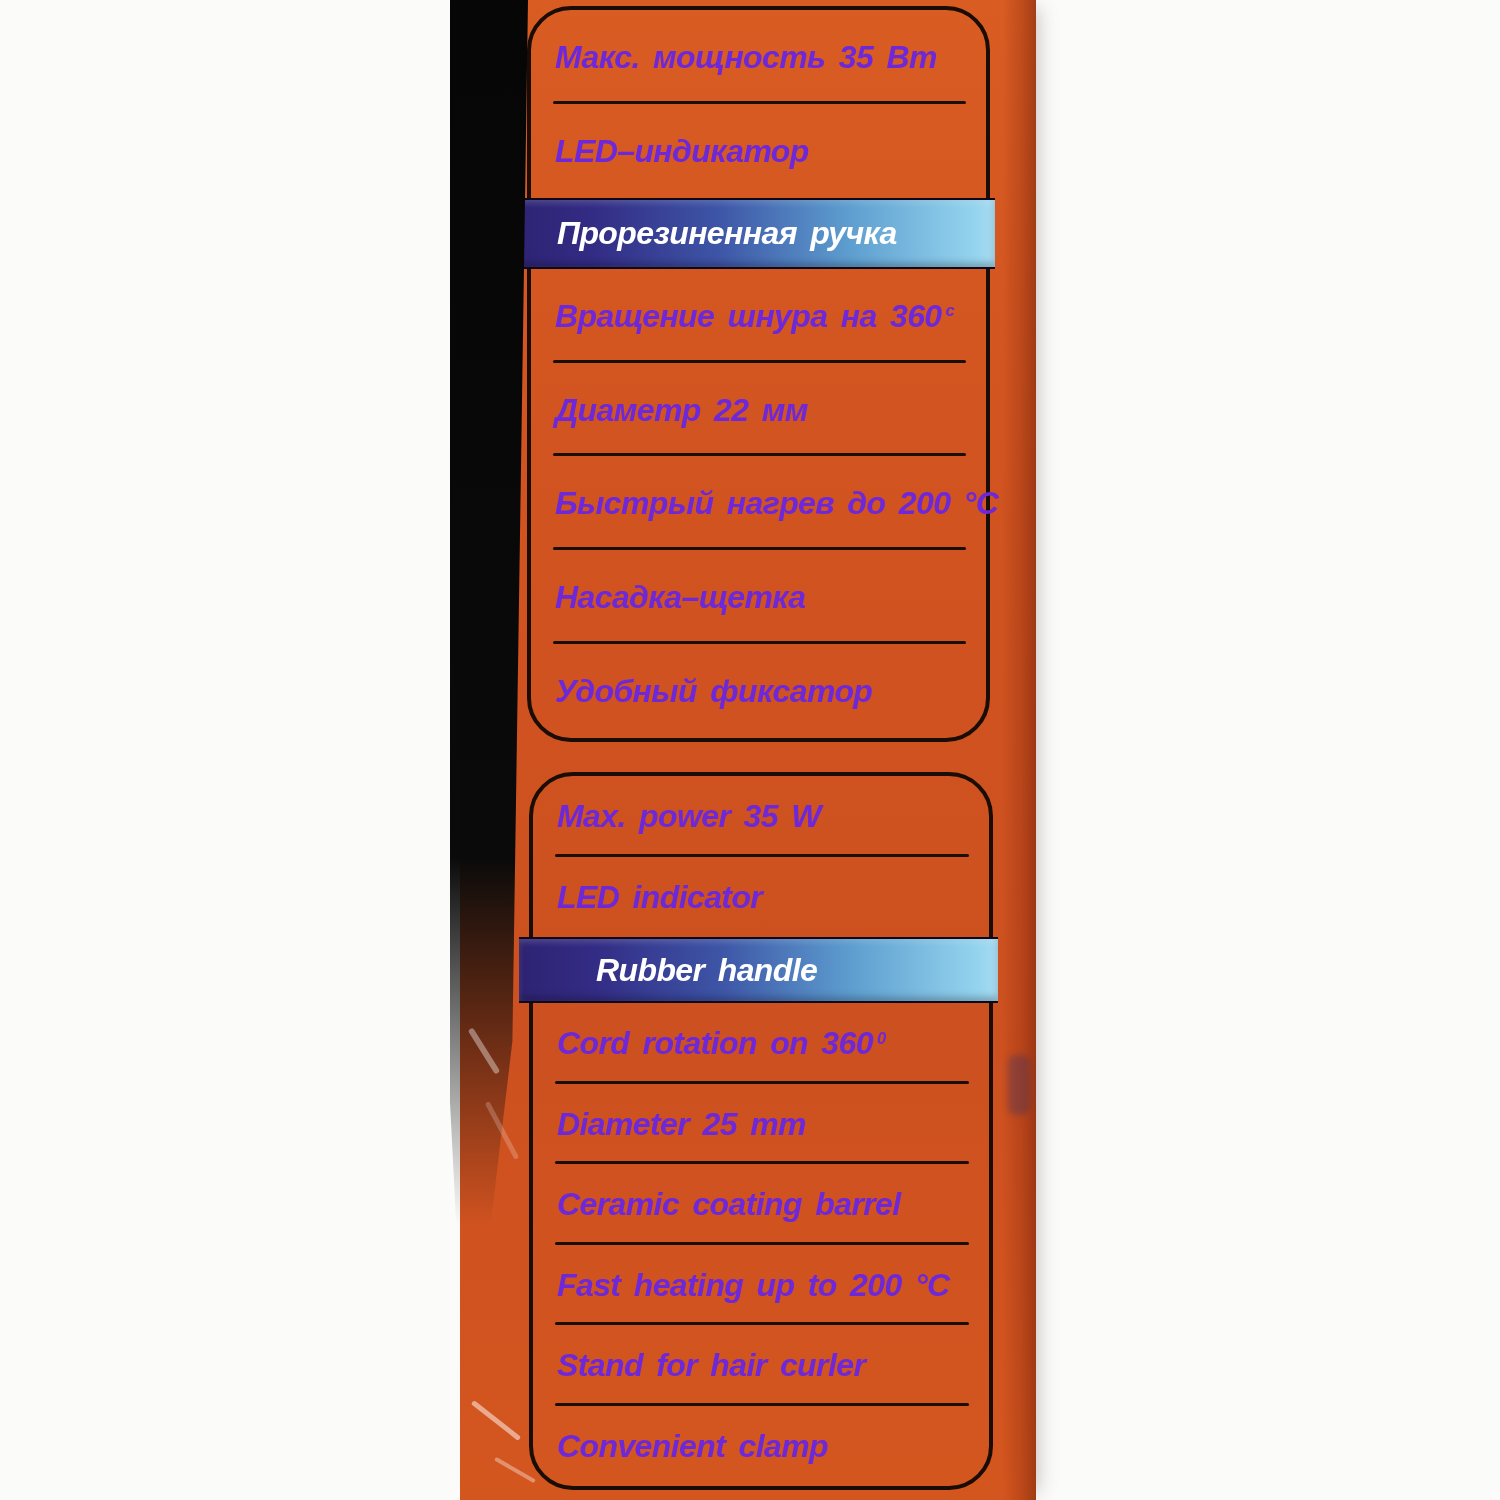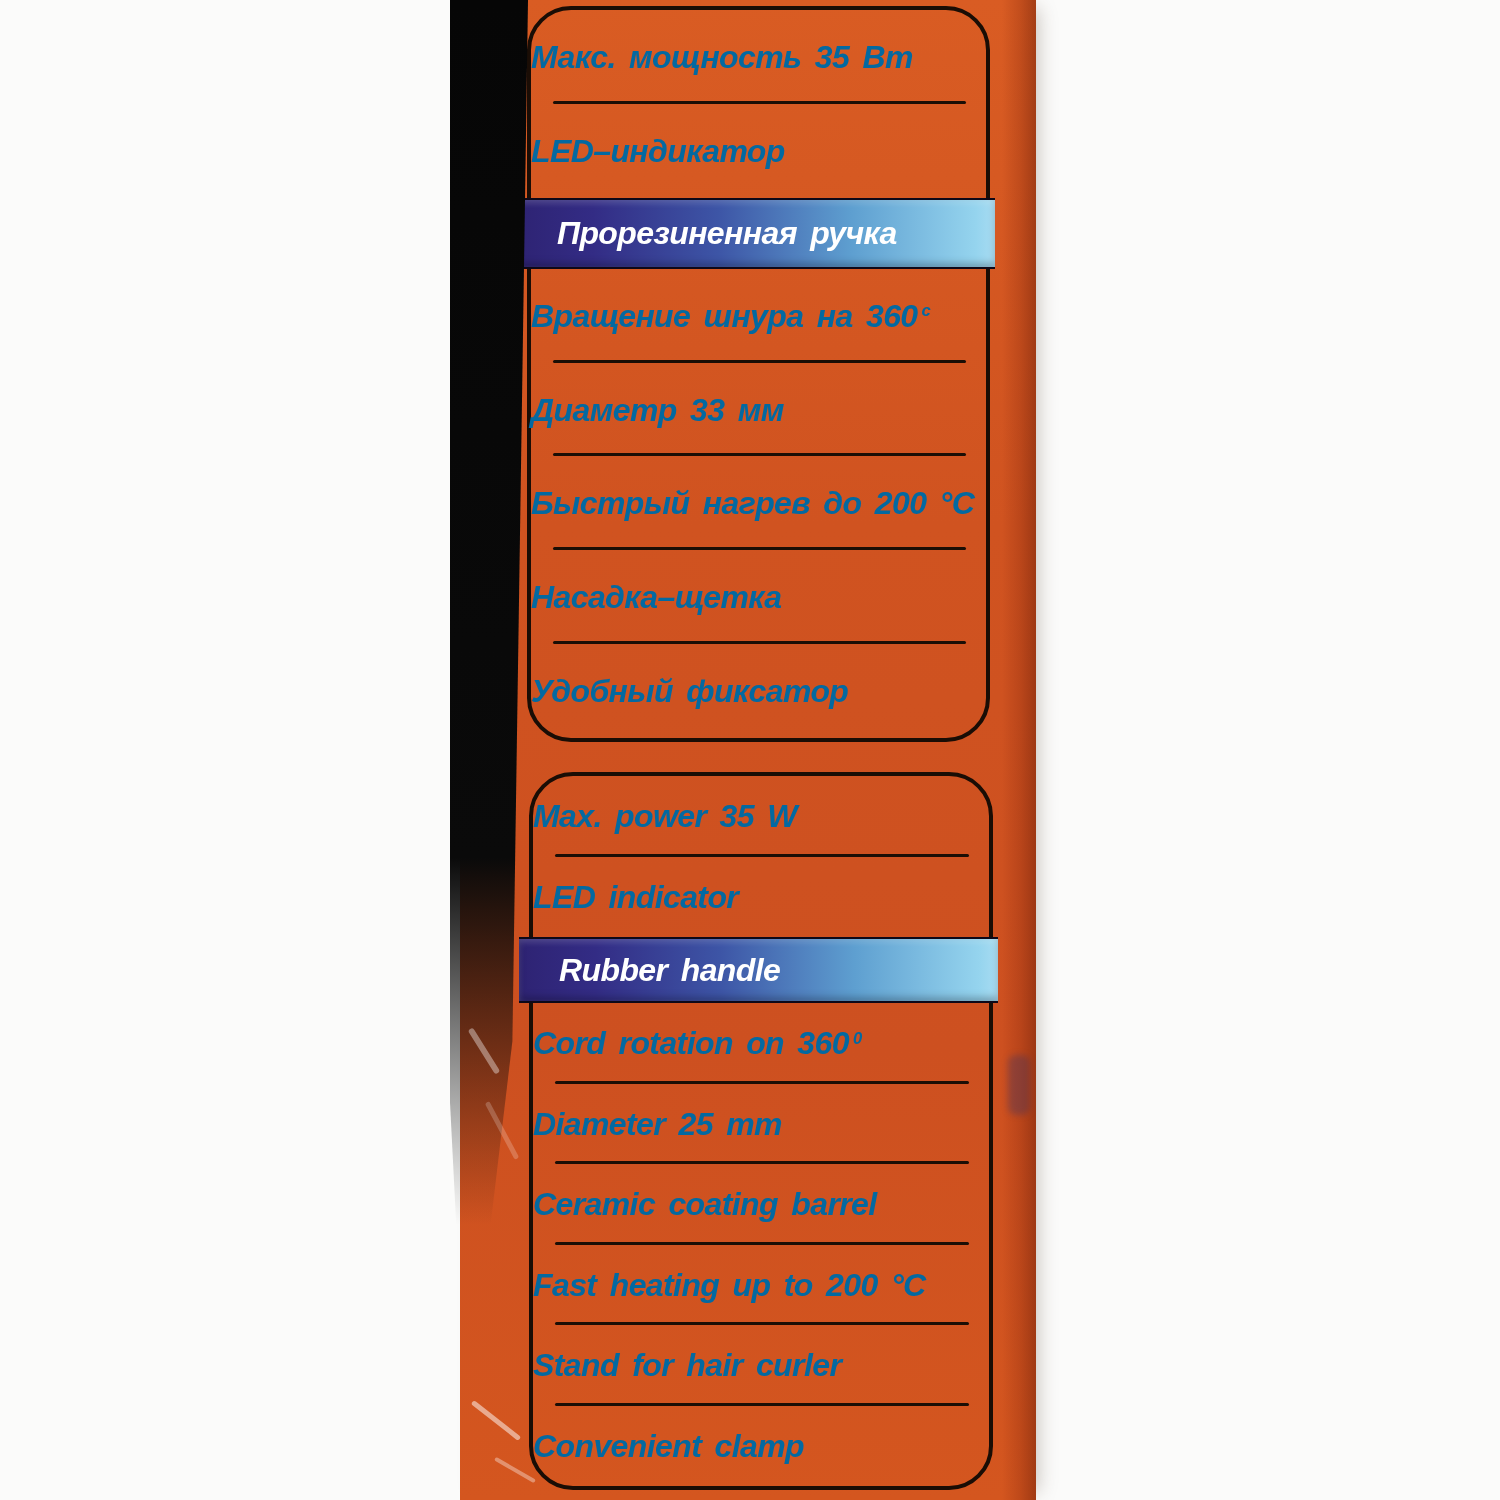--- a/index.html
+++ b/index.html
@@ -51,37 +51,38 @@
     z-index:2;
   }
   .frame.ru{left:527px; top:6px;   width:463px; height:736px;}
   .frame.en{left:529px; top:772px; width:464px; height:718px;}
 
   .row{
     position:relative; flex:1 1 0;
     display:flex; align-items:center;
   }
   .row .label{
+    padding-left:24px;
     font-size:32px; font-weight:700; font-style:italic;
     letter-spacing:-0.6px; word-spacing:5px;
-    color:#0369a1; white-space:nowrap; line-height:1;
+    color:#6d28d9; white-space:nowrap; line-height:1;
   }
   .row.divided::after{
     content:""; position:absolute; left:22px; right:20px; bottom:0;
     height:3px; background:#1b0e05; border-radius:2px;
   }
   .row.highlight{
     flex:0 0 auto; height:67px;
     margin-left:-14px; margin-right:-9px;
     background:linear-gradient(90deg,#2e2373 0%,#332c85 16%,#3d55a6 42%,#5e9fd0 70%,#95d4ee 96%,#a8dcf2 100%);
     border-top:2px solid #0e0818; border-bottom:2px solid #0e0818;
     box-shadow:inset 0 3px 6px rgba(255,255,255,.18), inset 0 -4px 7px rgba(0,0,10,.25);
     text-align:center;
   }
-  .frame.en .row.highlight{height:62px;}
+  .frame.en .row.highlight{height:62px;padding-left:37px;}
   .row.highlight .label{color:#ffffff; padding-left:40px;}
   .sup{
     display:inline-block; font-size:0.52em; vertical-align:0.62em;
     margin-left:4px; letter-spacing:0;
   }
 </style>
 </head>
 <body>
 
 <div class="panel">
@@ -102,21 +103,21 @@
     <div class="row">
       <span class="label">LED–индикатор</span>
     </div>
     <div class="row highlight">
       <span class="label">Прорезиненная ручка</span>
     </div>
     <div class="row divided">
       <span class="label">Вращение шнура на 360<span class="sup">c</span></span>
     </div>
     <div class="row divided">
-      <span class="label">Диаметр 33 мм</span>
+      <span class="label">Диаметр 22 мм</span>
     </div>
     <div class="row divided">
       <span class="label">Быстрый нагрев до 200 °C</span>
     </div>
     <div class="row divided">
       <span class="label">Насадка–щетка</span>
     </div>
     <div class="row">
       <span class="label">Удобный фиксатор</span>
     </div>

